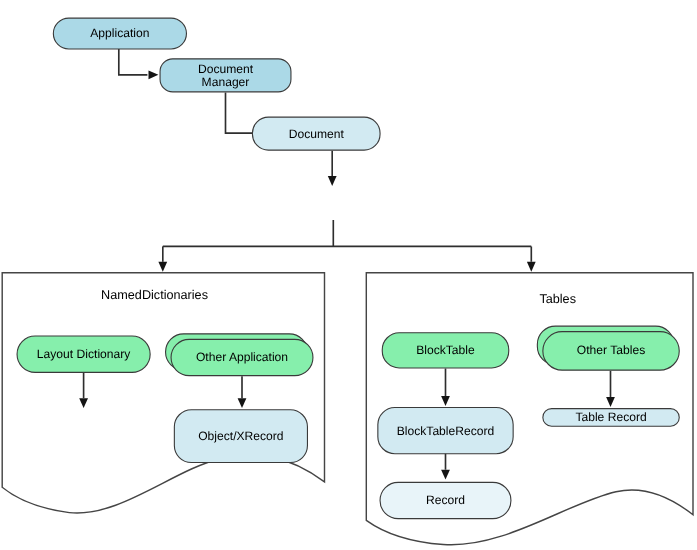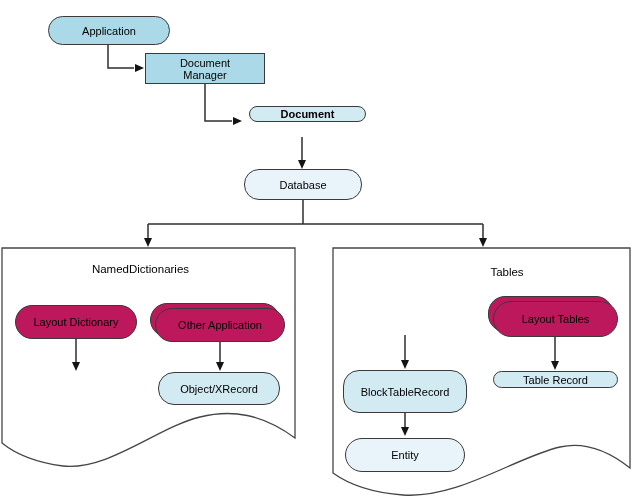--- a/index.html
+++ b/index.html
@@ -9,27 +9,27 @@
     font-family:"Liberation Sans",sans-serif;font-size:11px;
   }
   #canvas{position:absolute;inset:0;width:634px;height:500px;}
   svg.layer{position:absolute;left:0;top:0;z-index:0;}
   .node{
     position:absolute;z-index:2;display:flex;align-items:center;justify-content:center;
     border:1px solid #3a3a3a;box-sizing:border-box;text-align:center;
     background:#cfe9f1;line-height:12px;
   }
   .stadium{border-radius:17px;}
-  .rect{border-radius:0;}
+  .rect{border-radius:12px;}
   .stack-back{
     position:absolute;z-index:1;border:1px solid #3a3a3a;border-radius:17px;
     box-sizing:border-box;
   }
   .fill-a{background:#abd9e7;}
-  .fill-b{background:#be185d;}
+  .fill-b{background:#86efac;}
   .fill-c{background:#d2eaf2;}
   .fill-d{background:#e8f4f9;}
   .container-title{
     position:absolute;z-index:2;text-align:center;font-size:11.5px;
   }
   .two-line{width:74px;}
 </style>
 </head>
 <body>
 
@@ -104,51 +104,51 @@
   <div class="stack-back fill-b" style="left:488px;top:296px;width:125px;height:36px;"></div>
 
   <div class="node stadium fill-a" style="left:48px;top:4px;width:122px;height:29px;border-radius:15px;margin-top:12px;">
     <span>Application</span>
   </div>
 
   <div class="node rect fill-a" style="left:145px;top:53px;width:120px;height:31px;">
     <span class="two-line">Document Manager</span>
   </div>
 
-  <div class="node stadium fill-c" style="left:249px;top:106px;width:117px;height:16px;border-radius:15px;font-weight:bold;">
+  <div class="node stadium fill-c" style="left:229px;top:106px;width:117px;height:31px;border-radius:15px;">
     <span>Document</span>
   </div>
 
-  <div class="node stadium fill-d" style="left:244px;top:169px;width:118px;height:31px;border-radius:15px;">
-    <span>Database</span>
-  </div>
 
   <div class="node stadium fill-b" style="left:15px;top:305px;width:122px;height:34px;">
     <span>Layout Dictionary</span>
   </div>
 
   <div class="node stadium fill-b" style="left:155px;top:308px;width:130px;height:34px;">
     <span>Other Application</span>
   </div>
 
 
-  <div class="node stadium fill-c" style="left:158px;top:372px;width:122px;height:33px;border-radius:16px;">
+  <div class="node stadium fill-c" style="left:158px;top:372px;width:122px;height:49px;border-radius:16px;">
     <span>Object/XRecord</span>
   </div>
 
+  <div class="node stadium fill-b" style="left:347px;top:302px;width:116px;height:33px;border-radius:16px;">
+    <span>BlockTable</span>
+  </div>
 
   <div class="node stadium fill-b" style="left:493px;top:301px;width:125px;height:36px;border-radius:18px;">
-    <span>Layout Tables</span>
+    <span>Other Tables</span>
   </div>
 
   <div class="node stadium fill-c" style="left:343px;top:370px;width:124px;height:43px;border-radius:16px;">
     <span>BlockTableRecord</span>
   </div>
 
   <div class="node stadium fill-c" style="left:493px;top:371px;width:125px;height:17px;border-radius:16px;">
     <span>Table Record</span>
   </div>
 
   <div class="node stadium fill-d" style="left:345px;top:438px;width:120px;height:34px;">
-    <span>Entity</span>
+    <span>Record</span>
   </div>
 
 </div>
 
 </body></html>

